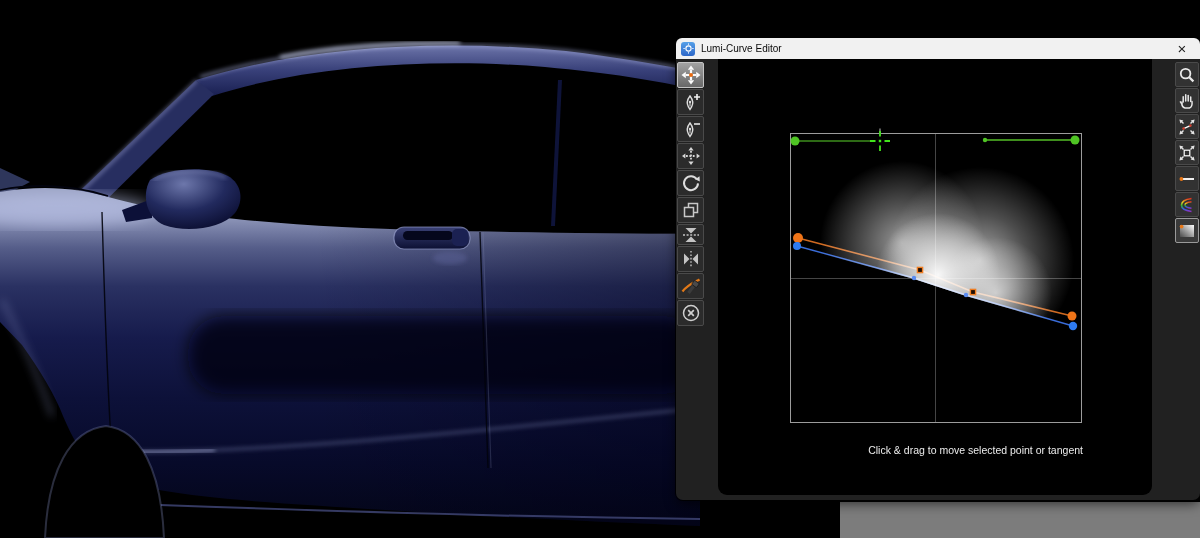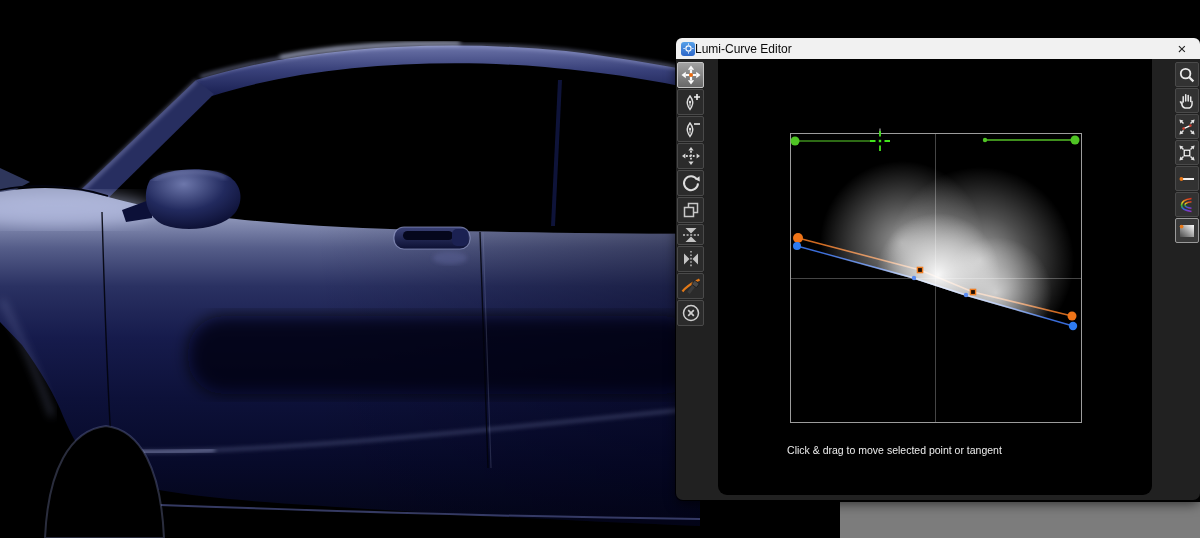--- a/index.html
+++ b/index.html
@@ -13,21 +13,21 @@
                   background:#7c7c7c; }
 
   
   .dialog { position:absolute; left:676px; top:38px; width:524px; height:462px;
             border-radius:7px; box-shadow:0 0 0 1px rgba(0,0,0,.85), 0 4px 12px rgba(0,0,0,.6); }
   .titlebar { position:relative; height:21px; background:#f1f1f1;
               border-radius:6px 6px 0 0; display:flex; align-items:center; }
   .titlebar .app-icon { width:14px; height:14px; margin-left:5px; border-radius:3px;
               background:linear-gradient(#56a0e8,#2c66c8); display:flex;
               align-items:center; justify-content:center; }
-  .titlebar .title-text { font-size:12px; color:#0a0a0a; }
+  .titlebar .title-text { margin-left:6px; font-size:10px; color:#0a0a0a; }
   .titlebar .close-btn { position:absolute; right:6px; top:0; width:24px; height:21px;
               display:flex; align-items:center; justify-content:center;
               font-size:15px; color:#222; cursor:pointer; }
   .dialog-body { position:relative; height:441px; background:#212121;
                  border-radius:0 0 7px 7px; overflow:hidden; }
   .editor-canvas { position:absolute; left:42px; top:0; width:434px; height:436px;
                    background:#000; border-radius:0 0 9px 9px; }
 
   
   .tb-left  { position:absolute; left:1px;  top:3px; width:28px; }
@@ -36,21 +36,21 @@
               border:1px solid #4a4a4a; border-radius:2px; display:flex;
               align-items:center; justify-content:center; cursor:pointer; }
   .tb-right .tool-btn { width:24px; height:25px; background:#323232; }
   .tool-btn.short { height:21px; }
   .tool-btn.active-l { background:linear-gradient(#a2a2a2,#686868); border-color:#c4c4c4; }
   .tool-btn.active-r { background:#3a3a3a; border-color:#9a9a9a; }
   .tool-btn svg { display:block; }
 
   
   .plot { position:absolute; left:66px; top:68px; width:304px; height:302px; }
-  .instructions { position:absolute; left:0; top:384px; width:353px; text-align:center;
+  .instructions { position:absolute; left:12px; top:384px; width:353px; text-align:right;
                   color:#ececec; font-size:10.5px; line-height:15.5px; }
 </style>
 </head>
 <body>
 
 <div class="stage">
 
   <svg class="car-viewport" viewBox="0 0 700 538" preserveAspectRatio="none">
     <defs>
       <linearGradient id="paintV" x1="0" y1="200" x2="0" y2="520" gradientUnits="userSpaceOnUse">

